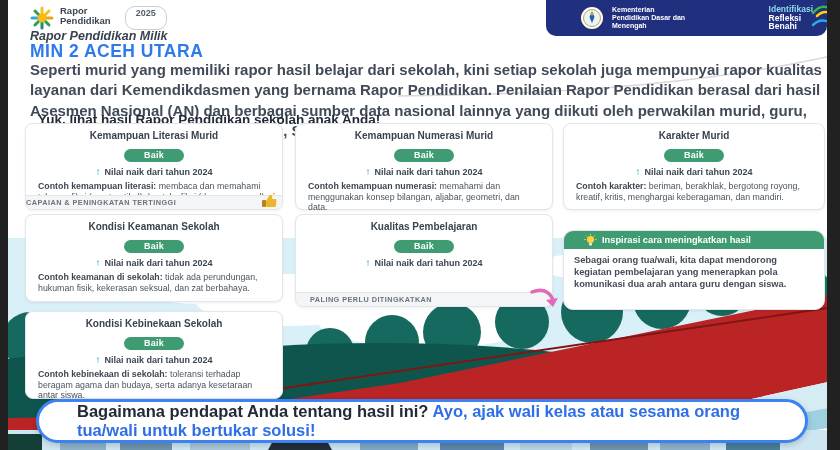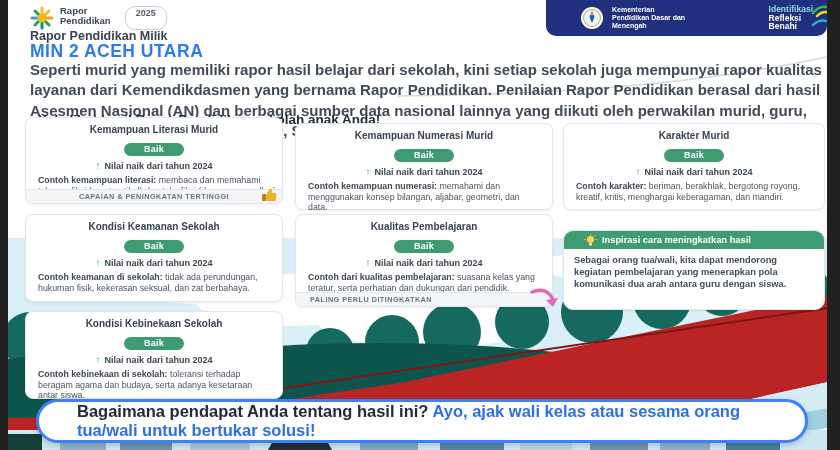--- a/index.html
+++ b/index.html
@@ -10,21 +10,21 @@
   .bar.right{right:0;width:13px;}
 
   
   .bg{position:absolute;left:0;top:0;z-index:0;pointer-events:none;}
 
   
   .logo-wrap{position:absolute;left:30px;top:6px;display:flex;gap:6px;z-index:3;}
   .logo-text{font-size:9.5px;line-height:1.05;font-weight:800;color:#3c4656;}
   .year-pill{margin-left:8px;border:1.5px solid #c9ced6;border-radius:10px;padding:1px 10px;
              font-size:9px;font-weight:700;color:#555e6b;background:#fff;}
-  .owner-label{position:absolute;left:30px;top:29px;font-size:12.5px;font-weight:800;color:#39424f;z-index:3;}
+  .owner-label{position:absolute;left:30px;top:29px;font-size:12.5px;font-weight:800;color:#39424f;z-index:3;font-style:italic;}
   .school-name{position:absolute;left:30px;top:41px;font-size:17.5px;font-weight:800;color:#2d7bea;
                letter-spacing:.5px;z-index:3;}
   .gov-box{position:absolute;left:546px;top:0;width:281px;height:36px;background:#20307e;
            border-radius:0 0 10px 10px;display:flex;align-items:center;padding:0;z-index:3;}
   .tutwuri{margin-left:34px;width:24px;height:24px;flex:0 0 auto;}
   .ministry{margin-left:8px;color:#ffffff;font-size:7px;line-height:1.18;font-weight:700;}
   .irb{margin-left:auto;margin-right:14px;position:relative;font-size:8.5px;line-height:1.05;font-weight:800;}
   .irb .l1{color:#8fd9e8;}
   .irb .l2,.irb .l3{color:#ffffff;}
   .arc{position:absolute;left:0;top:0;z-index:1;pointer-events:none;}
@@ -41,21 +41,21 @@
   .card h3{margin:1px 0 3px;font-size:10px;font-weight:800;color:#3a4350;}
   .badge{display:inline-block;background:#3f9c72;color:#fff;font-size:9px;font-weight:800;
          padding:1.5px 20px;border-radius:10px;letter-spacing:.3px;}
   .trend{margin-top:4px;display:flex;align-items:center;justify-content:center;gap:4px;
          font-size:9px;font-weight:800;color:#3c4652;}
   .trend .up{color:#00a59a;font-size:10px;font-weight:800;}
   .desc{margin:4px 2px 0;text-align:left;font-size:8.8px;line-height:1.22;color:#4a5460;font-weight:500;}
   .desc b{font-weight:800;color:#3e4753;}
   .card-footer{position:absolute;left:0;right:0;bottom:0;height:13px;background:#f4f5f7;
                border-top:1px solid #e4e7ea;border-radius:0 0 7px 7px;display:flex;
-               align-items:center;justify-content:center;font-size:7.3px;font-weight:800;
+               align-items:center;justify-content:flex-start;font-size:7.3px;font-weight:800;
                letter-spacing:.45px;color:#6a7380;}
   .corner-icon{position:absolute;z-index:3;}
 
   
   .insp{position:absolute;left:563px;top:230px;width:262px;height:80px;background:#fff;
         border:1px solid #e3e6ea;border-radius:10px;box-shadow:0 1px 3px rgba(0,0,0,.08);
         z-index:2;overflow:hidden;box-sizing:border-box;}
   .insp-band{height:18px;background:#3f9c72;display:flex;align-items:center;gap:5px;
              padding-left:20px;color:#fff;font-size:9.3px;font-weight:800;}
   .insp-body{padding:5px 10px;font-size:9.3px;font-weight:600;color:#434c59;line-height:1.3;
@@ -170,21 +170,21 @@
         <path d="M2 10 Q 10 0 20 6" fill="none" stroke="#39b54a" stroke-width="2.5" stroke-linecap="round"></path>
         <path d="M6 13 Q 12 7 19 10" fill="none" stroke="#ffd200" stroke-width="2.5" stroke-linecap="round"></path>
         <path d="M2 22 Q 10 14 20 20" fill="none" stroke="#29abe2" stroke-width="2.5" stroke-linecap="round"></path>
       </svg>
     </div>
   </div>
 
   <p class="intro">Seperti murid yang memiliki rapor hasil belajar dari sekolah, kini setiap sekolah juga mempunyai rapor kualitas layanan dari Kemendikdasmen yang bernama Rapor Pendidikan. Penilaian Rapor Pendidikan berasal dari hasil Asesmen Nasional (AN) dan berbagai sumber data nasional lainnya yang diikuti oleh perwakilan murid, guru, serta kepala sekolah dari PAUD, SD, SMP, dan jenjang SMA/sederajat.</p>
   <h2 class="cta-heading">Yuk, lihat hasil Rapor Pendidikan sekolah anak Anda!</h2>
 
-  <section class="card" style="left:25px;top:117px;width:258px;height:87px;">
+  <section class="card" style="left:25px;top:123px;width:258px;height:87px;">
     <h3>Kemampuan Literasi Murid</h3>
     <span class="badge">Baik</span>
     <div class="trend">
       <span class="up">↑</span>
       <span>Nilai naik dari tahun 2024</span>
     </div>
     <p class="desc"><b>Contoh kemampuan literasi:</b><span> membaca dan memahami teks nonfiksi (surat, artikel) dan teks fiksi (dongeng, novel).</span></p>
     <div class="card-footer">
       <span>CAPAIAN &amp; PENINGKATAN TERTINGGI</span>
     </div>
@@ -225,21 +225,20 @@
     <p class="desc"><b>Contoh keamanan di sekolah:</b><span> tidak ada perundungan, hukuman fisik, kekerasan seksual, dan zat berbahaya.</span></p>
   </section>
 
   <section class="card" style="left:295px;top:214px;width:258px;height:93px;">
     <h3>Kualitas Pembelajaran</h3>
     <span class="badge">Baik</span>
     <div class="trend">
       <span class="up">↑</span>
       <span>Nilai naik dari tahun 2024</span>
     </div>
-    <p class="desc"><b>Contoh dari kualitas pembelajaran:</b><span> suasana kelas yang teratur, serta perhatian dan dukungan dari pendidik.</span></p>
     <div class="card-footer" style="justify-content:flex-start;padding-left:14px;">
       <span>PALING PERLU DITINGKATKAN</span>
     </div>
     <svg class="corner-icon" style="right:-8px;bottom:-2px;" width="30" height="22" viewBox="0 0 30 22">
       <path d="M2 6 Q 12 2 18 7 Q 23 11 23 16" fill="none" stroke="#e06ab5" stroke-width="3.4" stroke-linecap="round"></path>
       <path d="M16 14 L23 21 L28 12 Z" fill="#e06ab5"></path>
     </svg>
   </section>
 
   <div class="insp">

